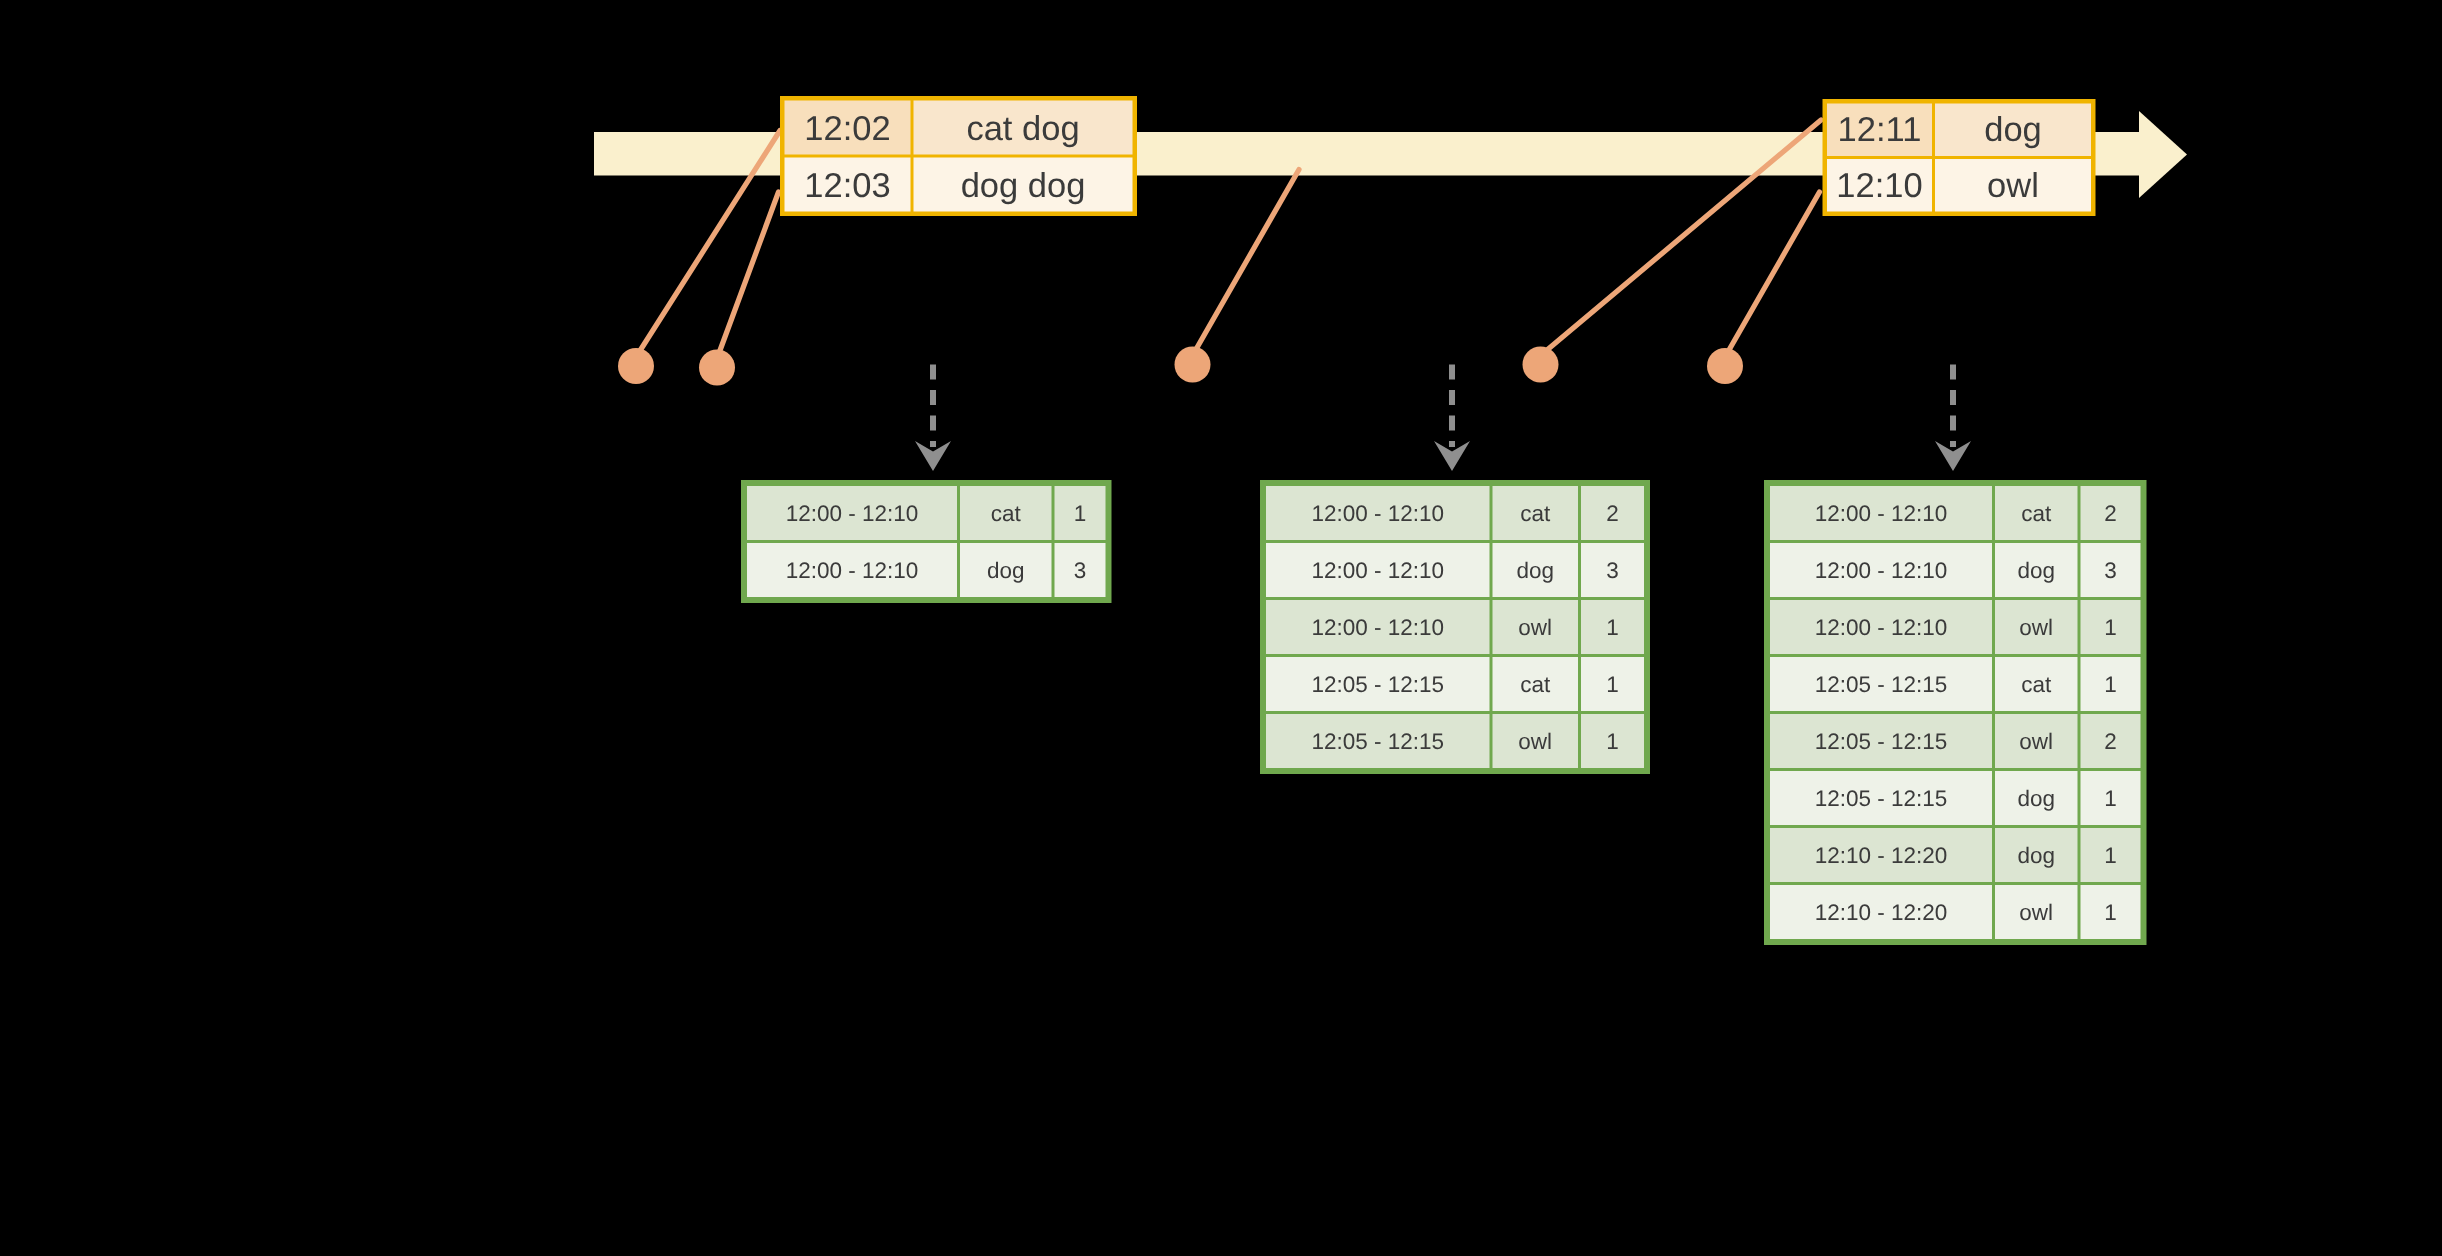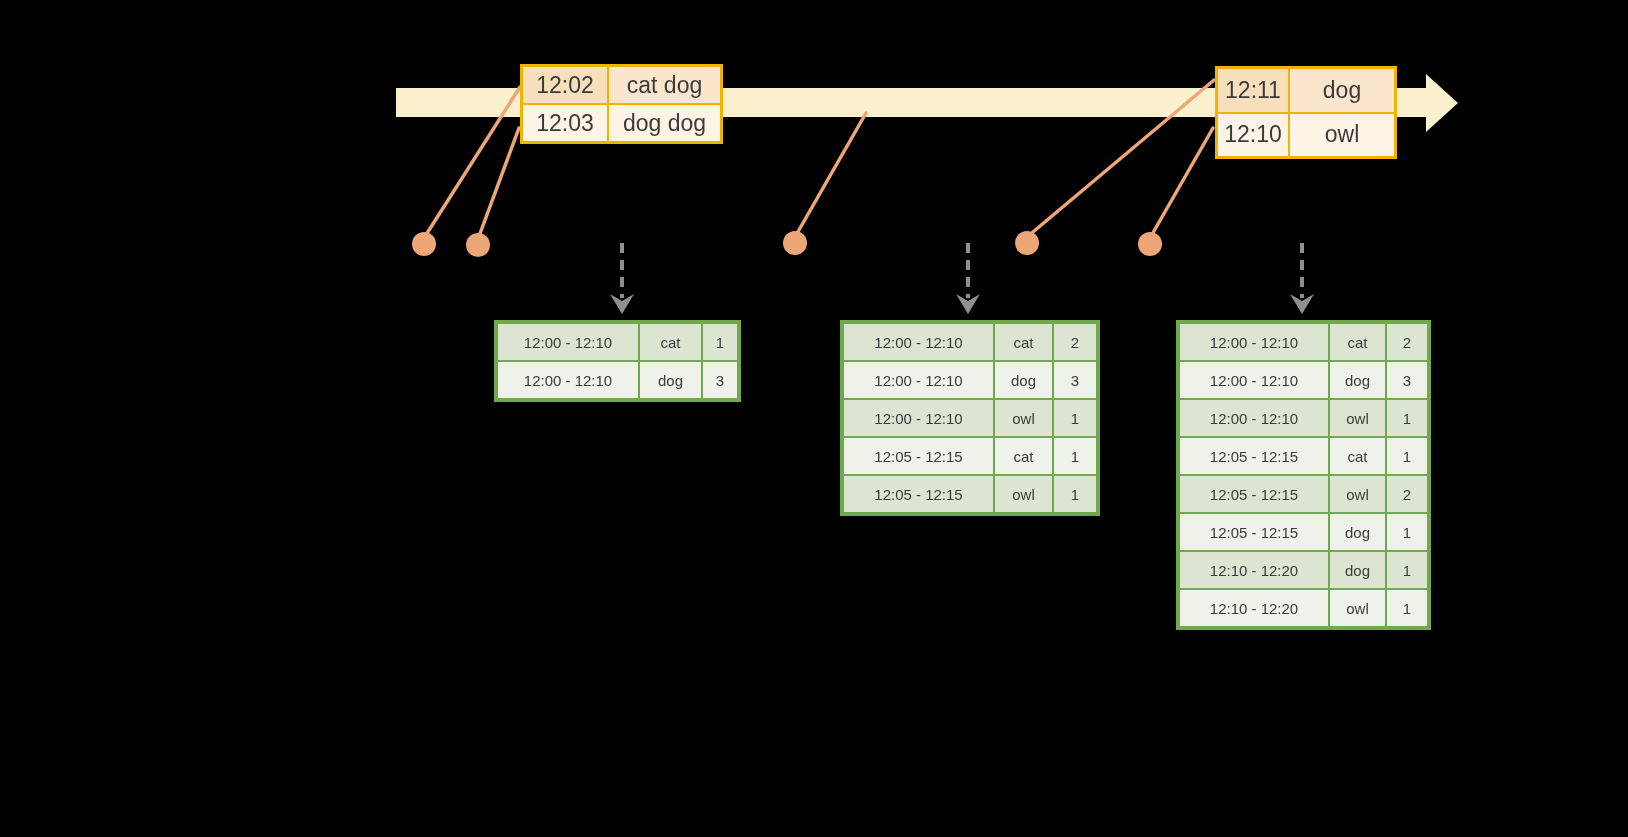--- a/index.html
+++ b/index.html
@@ -16,23 +16,23 @@
   .overlay{position:absolute;left:0;top:0;pointer-events:none;}
 
   
   .ebox{position:absolute;background:#f0b400;padding:3px;display:flex;flex-direction:column;gap:2px;box-sizing:border-box;}
   .erow{display:flex;gap:2px;flex:1;}
   .ecell{display:flex;align-items:center;justify-content:center;font-size:23px;}
   .e-word{flex:1;}
   .erow.dark .e-time{background:#f8dfbc;}
   .erow.dark .e-word{background:#f9e6cc;}
   .erow.light .e-time,.erow.light .e-word{background:#fdf4e6;}
-  .eb1{left:520px;top:64px;width:203px;height:80px;}  .eb1 .e-time{width:84px;}
+  .eb1{left:520px;top:64px;width:238px;height:80px;}  .eb1 .e-time{width:84px;}
   .eb2{left:868px;top:84px;width:200px;height:38px;}  .eb2 .e-time{width:83px;}
-  .eb3{left:1215px;top:66px;width:182px;height:93px;} .eb3 .e-time{width:70px;}
+  .eb3{left:1215px;top:66px;width:182px;height:78px;} .eb3 .e-time{width:70px;}
 
   
   .rtable{position:absolute;background:#70a84e;padding:4px;display:flex;flex-direction:column;gap:2px;box-sizing:border-box;}
   .trow{display:grid;gap:2px;height:36px;}
   .t1{left:494px;top:320px;width:247px;} .t1 .trow{grid-template-columns:140px 61px 1fr;}
   .t2{left:840px;top:320px;width:260px;} .t2 .trow{grid-template-columns:149px 57px 1fr;}
   .t3{left:1176px;top:320px;width:255px;}.t3 .trow{grid-template-columns:148px 55px 1fr;}
   .tcell{display:flex;align-items:center;justify-content:center;font-size:15px;}
   .trow.dark  .tcell{background:#dce5d2;}
   .trow.light .tcell{background:#eef2e8;}

